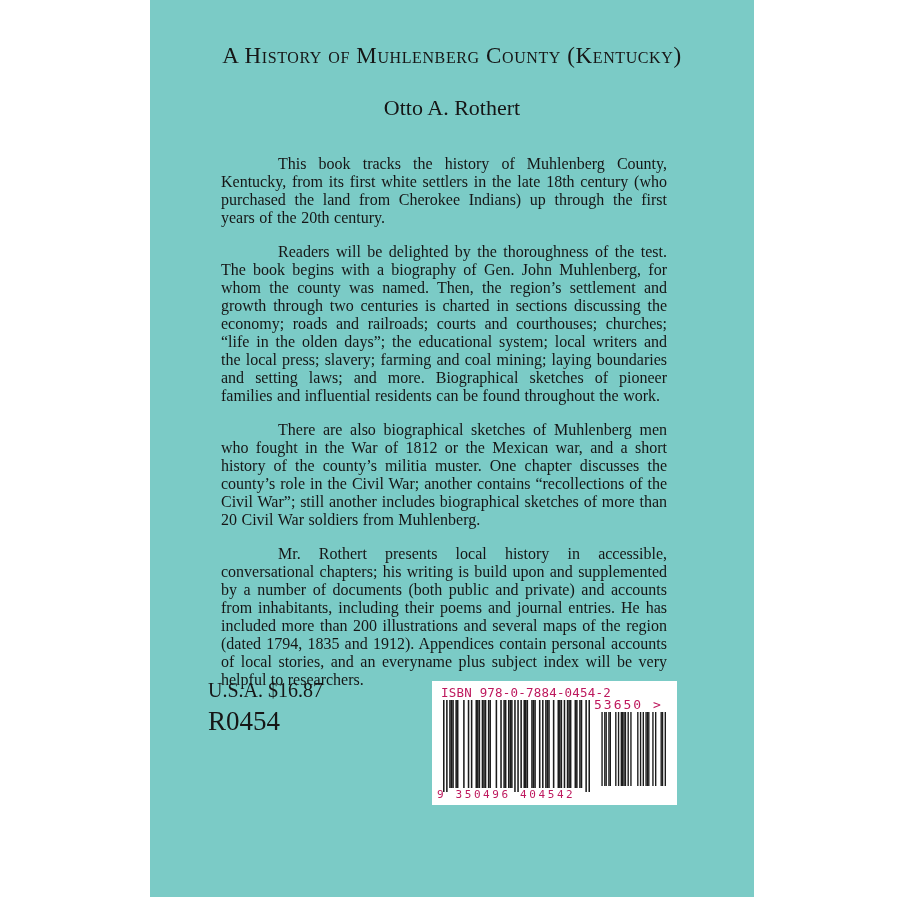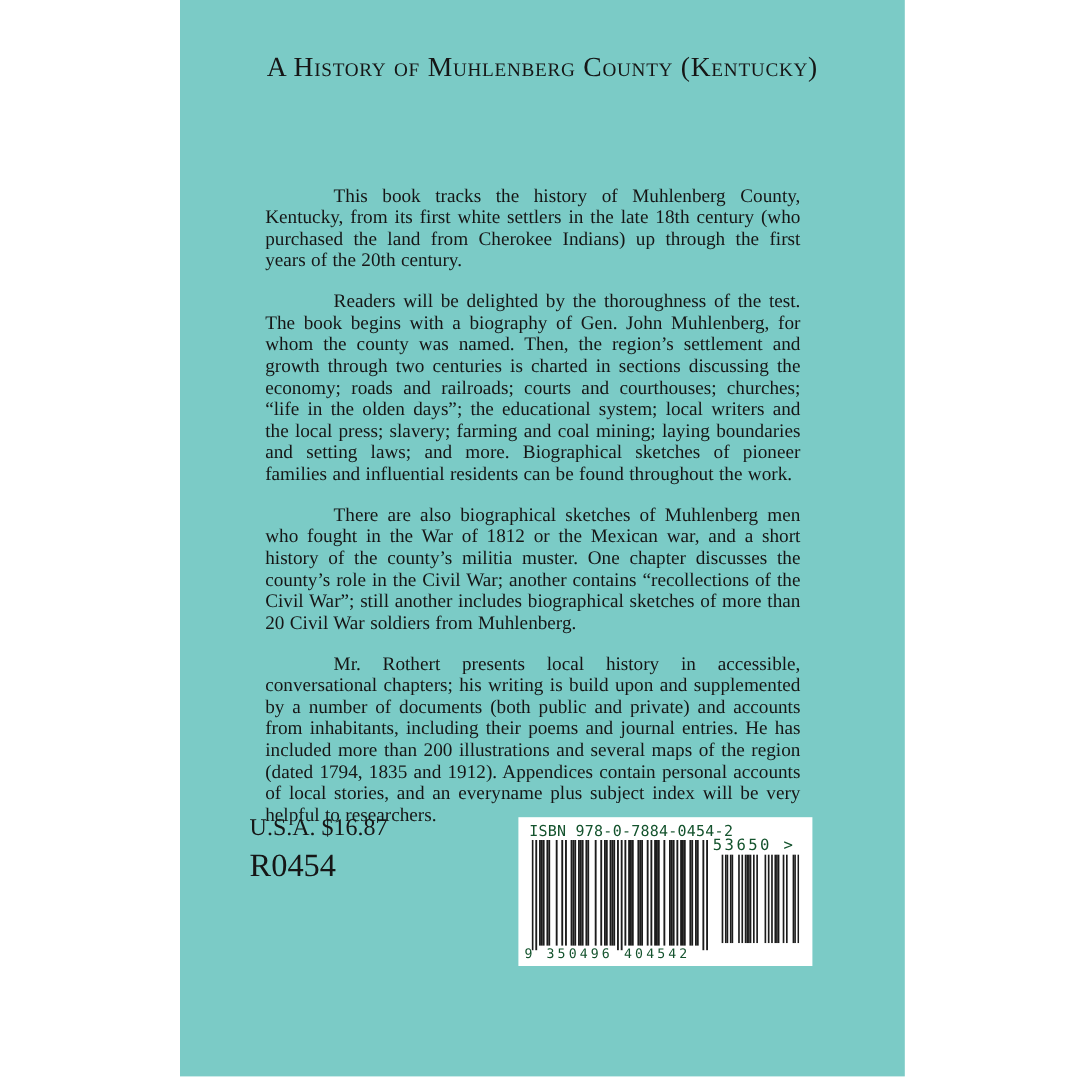--- a/index.html
+++ b/index.html
@@ -9,37 +9,38 @@
   .cover { position:absolute; left:150px; top:0; width:604px; height:897px; background:#7bcbc6; color:#161616;text-decoration:underline; }
   .title { position:absolute; top:43px; left:0; width:100%; text-align:center;
            font-size:23px; font-variant:small-caps; letter-spacing:0.6px; }
   .author { position:absolute; top:95px; left:0; width:100%; text-align:center; font-size:22px; }
   .body-text { position:absolute; top:139px; left:55px; width:478px;
                font-size:16px; line-height:18px; text-align:justify; word-spacing:0.5px; }
   .body-text p { margin:16px; text-indent:57px; }
   .price-line1 { position:absolute; left:58px; top:679px; font-size:20px; }
   .price-line2 { position:absolute; left:58px; top:706px; font-size:27px; }
   .barcode-box { position:absolute; left:282px; top:681px; width:245px; height:124px;
-                 background:#ffffff; color:#14532d;
+                 background:#ffffff; color:#be185d;
                  font-family:"DejaVu Sans Mono", monospace; }
   .isbn-label { position:absolute; top:4px; left:9px; font-size:12.5px; letter-spacing:0.2px; white-space:nowrap; }
   svg.bars { position:absolute; fill:#1c1c1c; }
   svg.ean13 { left:11px; top:19px; width:147px; height:92px; }
   svg.ean5  { left:168px; top:31px; width:66px; height:74px; }
   .bc-digits { position:absolute; left:5px; top:107px; font-size:11px; letter-spacing:2.6px; white-space:nowrap; }
   .supp-label { position:absolute; left:162px; top:16px; font-size:13px; letter-spacing:2px; white-space:nowrap; }
   .website { position:absolute; left:0; width:100%; top:808px; text-align:center; font-size:35px; }
 </style>
 </head>
 <body>
 
 <div class="page">
   <div class="cover">
 
     <div class="title">A History of Muhlenberg County (Kentucky)</div>
+    <div class="author">Otto A. Rothert</div>
 
     <div class="body-text">
       <p>This book tracks the history of Muhlenberg County, Kentucky, from its first white settlers in the late 18th century (who purchased the land from Cherokee Indians) up through the first years of the 20th century.</p>
       <p>Readers will be delighted by the thoroughness of the test.  The book begins with a biography of Gen. John Muhlenberg, for whom the county was named.  Then, the region’s settlement and growth through two centuries is charted in sections discussing the economy; roads and railroads; courts and courthouses; churches; “life in the olden days”; the educational system; local writers and the local press; slavery; farming and coal mining; laying boundaries and setting laws; and more.  Biographical sketches of pioneer families and influential residents can be found throughout the work.</p>
       <p>There are also biographical sketches of Muhlenberg men who fought in the War of 1812 or the Mexican war, and a short history of the county’s militia muster.  One chapter discusses the county’s role in the Civil War; another contains “recollections of the Civil War”; still another includes biographical sketches of more than 20 Civil War soldiers from Muhlenberg.</p>
       <p>Mr. Rothert presents local history in accessible, conversational chapters; his writing is build upon and supplemented by a number of documents (both public and private) and accounts from inhabitants, including their poems and journal entries.  He has included more than 200 illustrations and several maps of the region (dated 1794, 1835 and 1912).  Appendices contain personal accounts of local stories, and an everyname plus subject index will be very helpful to researchers.</p>
     </div>
 
     <div class="price-line1">U.S.A. $16.87</div>
     <div class="price-line2">R0454</div>

